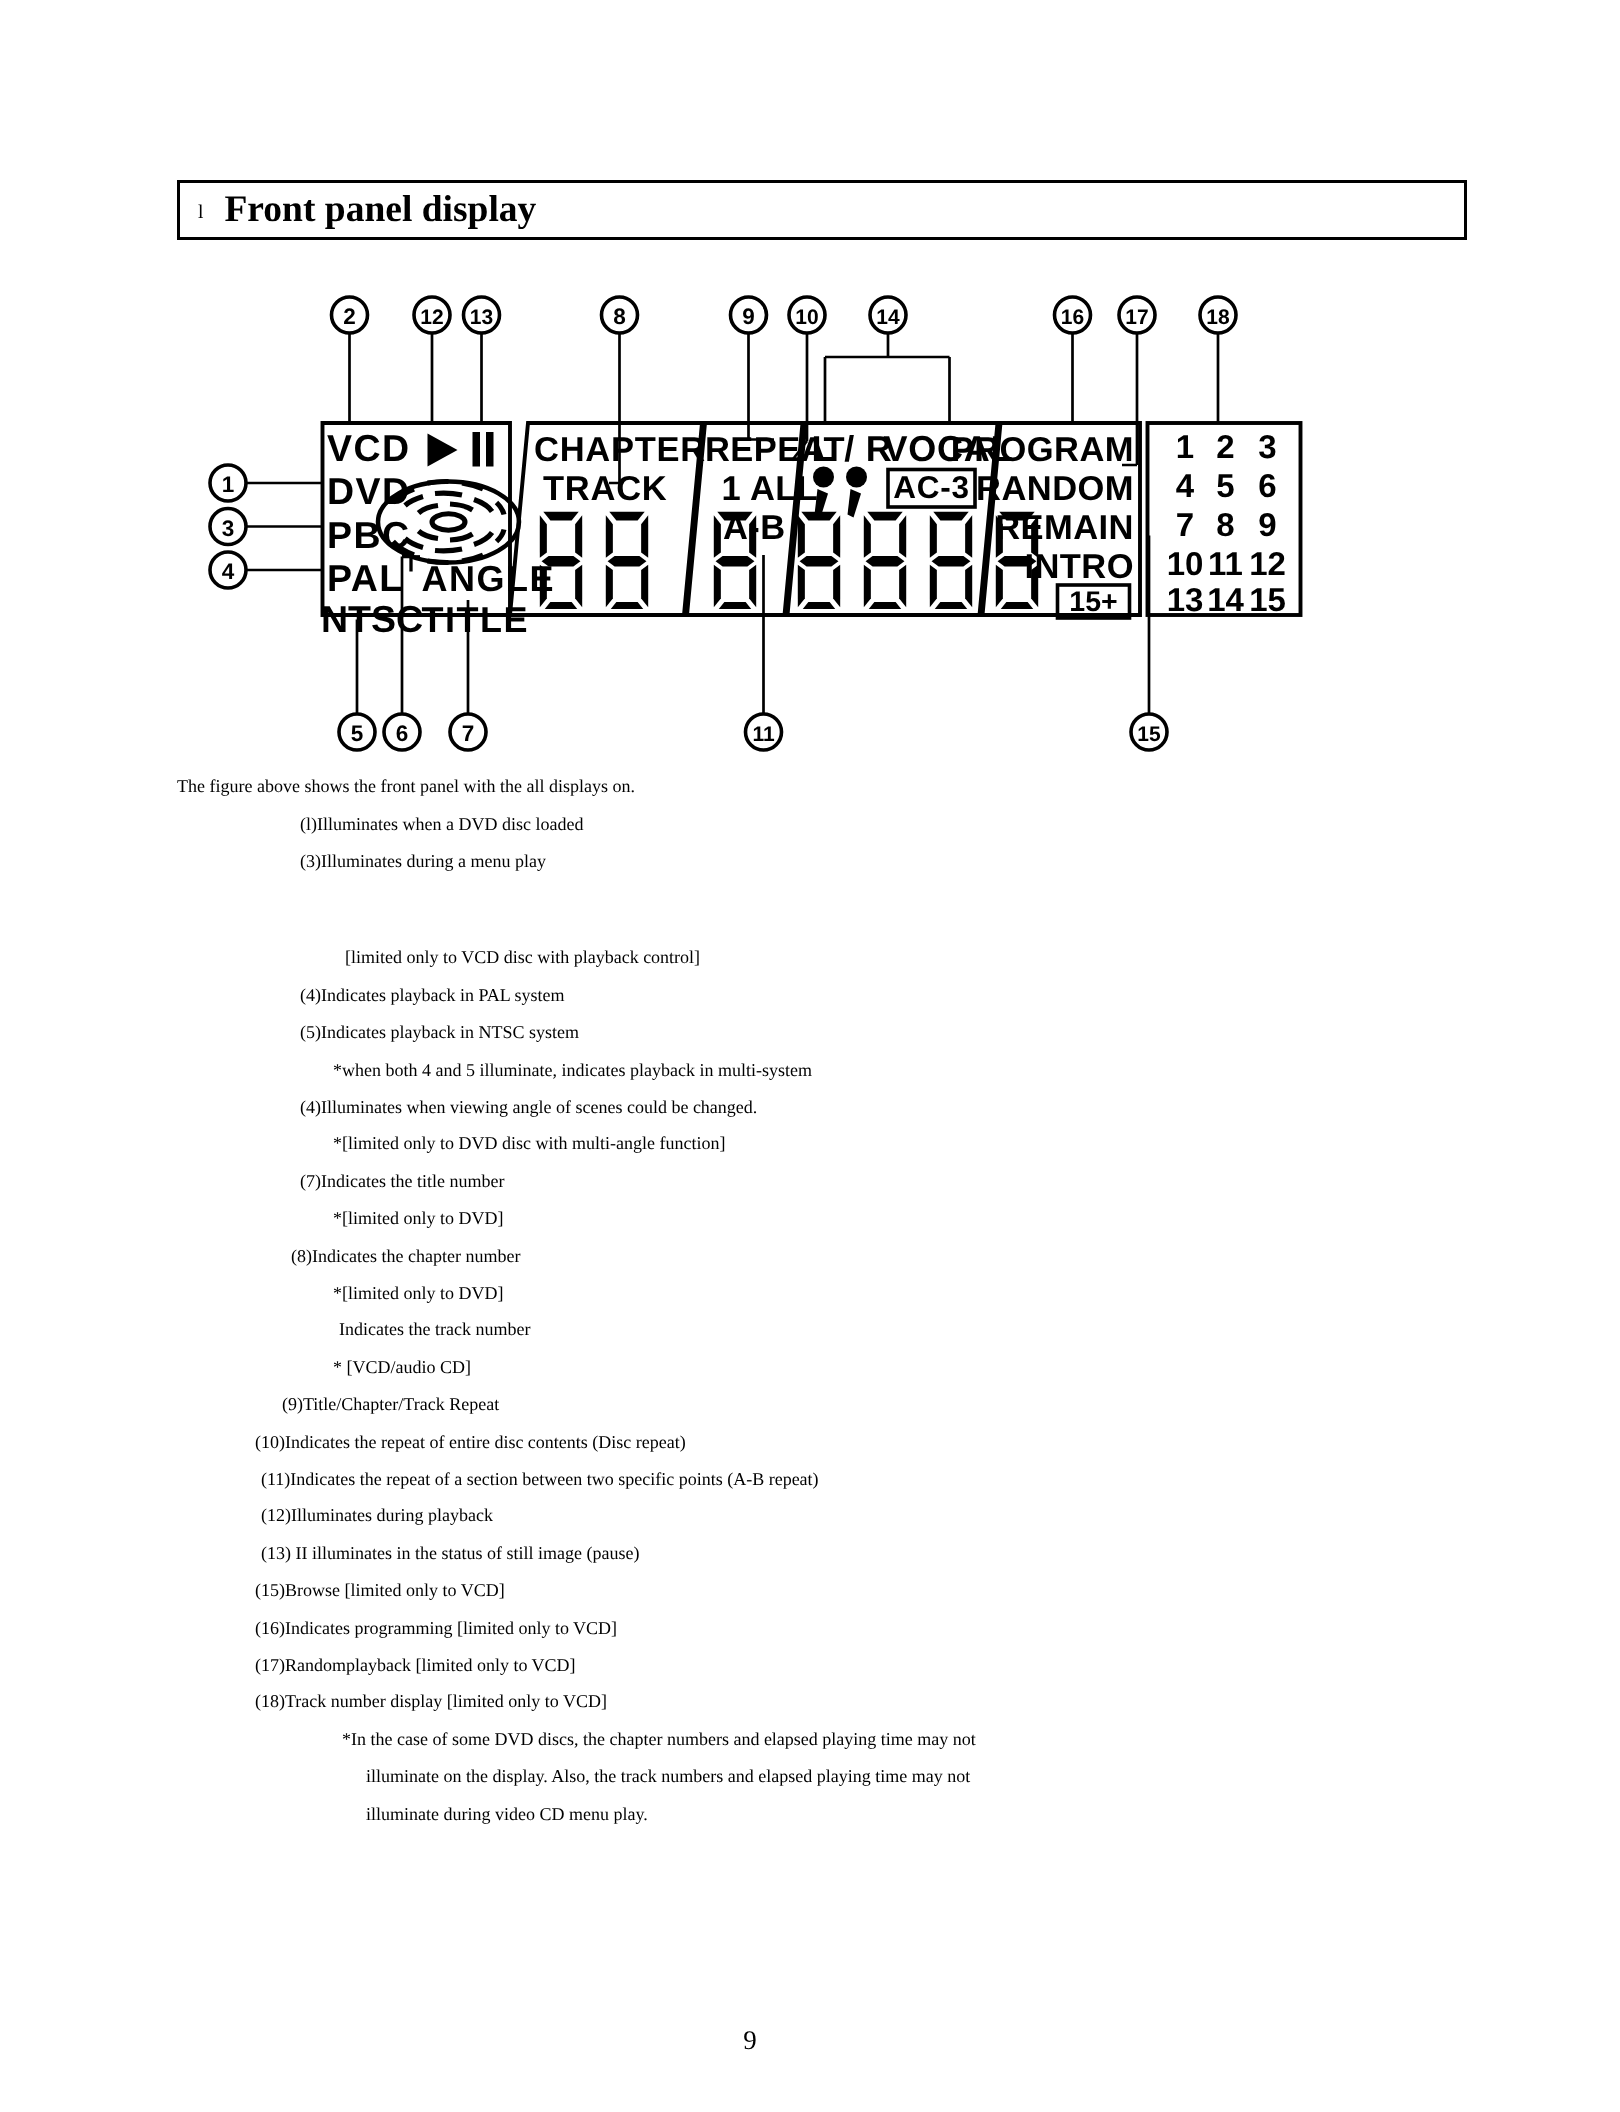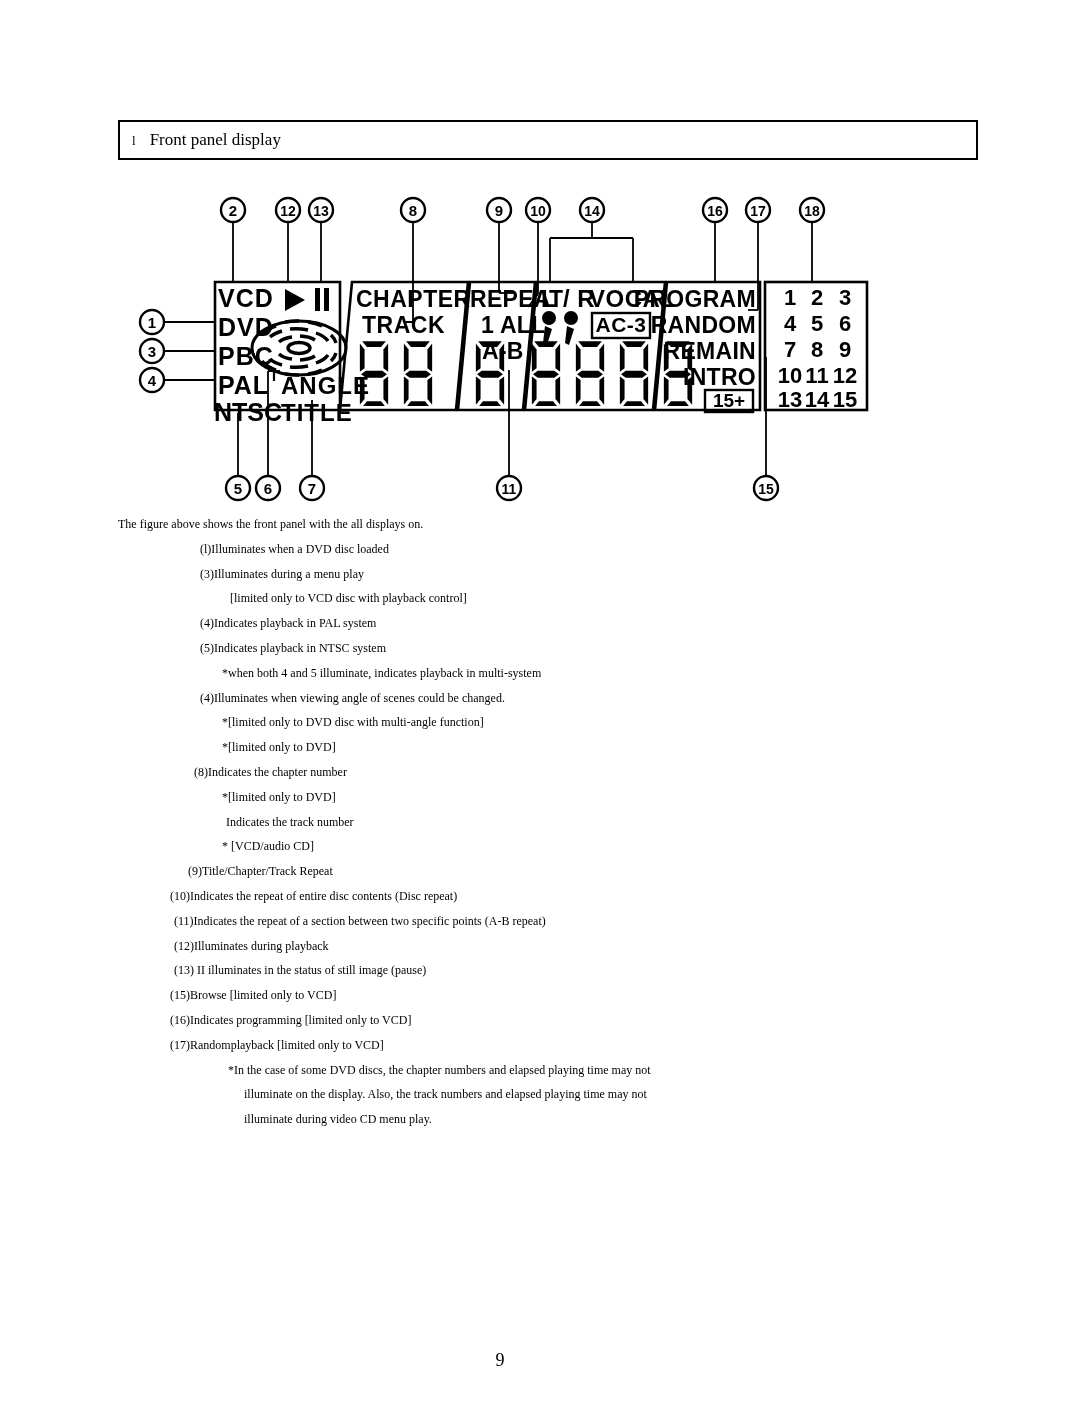--- a/index.html
+++ b/index.html
@@ -29,22 +29,22 @@
     align-items: center;
   }
   #title-bullet {
     font-size: 13px;
     line-height: 1;
     margin-left: 12px;
     margin-right: 14px;
     font-family: "Liberation Serif", serif;
   }
   #title-text {
-    font-size: 17px;
-    font-weight: normal;
+    font-size: 25px;
+    font-weight: bold;
     letter-spacing: 0px;
   }
 
   
   #figure {
     position: absolute;
     left: 0px;
     top: 185px;
     width: 1080px;
     height: 330px;
@@ -353,37 +353,39 @@
       </g>
 
     </g>
   </svg>
 </div>
 
 <div id="body-copy">
     <div class="ln" style="padding-left: 0px;">The figure above shows the front panel with the all displays on.</div>
     <div class="ln" style="padding-left: 82px;">(l)Illuminates when a DVD disc loaded</div>
     <div class="ln" style="padding-left: 82px;">(3)Illuminates during a menu play</div>
-    <div class="ln" style="padding-left: 112px;">[limited only to VCD disc with playback control]</div>
+    <div class="ln" style="padding-left: 112px; margin-top: 40px;">[limited only to VCD disc with playback control]</div>
     <div class="ln" style="padding-left: 82px;">(4)Indicates playback in PAL system</div>
     <div class="ln" style="padding-left: 82px;">(5)Indicates playback in NTSC system</div>
     <div class="ln" style="padding-left: 104px;">*when both 4 and 5 illuminate, indicates playback in multi-system</div>
     <div class="ln" style="padding-left: 82px;">(4)Illuminates when viewing angle of scenes could be changed.</div>
     <div class="ln" style="padding-left: 104px;">*[limited only to DVD disc with multi-angle function]</div>
+    <div class="ln" style="padding-left: 82px;">(7)Indicates the title number</div>
     <div class="ln" style="padding-left: 104px;">*[limited only to DVD]</div>
     <div class="ln" style="padding-left: 76px;">(8)Indicates the chapter number</div>
     <div class="ln" style="padding-left: 104px;">*[limited only to DVD]</div>
     <div class="ln" style="padding-left: 108px;">Indicates the track number</div>
     <div class="ln" style="padding-left: 104px;">* [VCD/audio CD]</div>
     <div class="ln" style="padding-left: 70px;">(9)Title/Chapter/Track Repeat</div>
     <div class="ln" style="padding-left: 52px;">(10)Indicates the repeat of entire disc contents (Disc repeat)</div>
     <div class="ln" style="padding-left: 56px;">(11)Indicates the repeat of a section between two specific points (A-B repeat)</div>
     <div class="ln" style="padding-left: 56px;">(12)Illuminates during playback</div>
     <div class="ln" style="padding-left: 56px;">(13) II illuminates in the status of still image (pause)</div>
     <div class="ln" style="padding-left: 52px;">(15)Browse [limited only to VCD]</div>
     <div class="ln" style="padding-left: 52px;">(16)Indicates programming [limited only to VCD]</div>
     <div class="ln" style="padding-left: 52px;">(17)Randomplayback [limited only to VCD]</div>
+    <div class="ln" style="padding-left: 52px;">(18)Track number display [limited only to VCD]</div>
     <div class="ln" style="padding-left: 110px;">*In the case of some DVD discs, the chapter numbers and elapsed playing time may not</div>
     <div class="ln" style="padding-left: 126px;">illuminate on the display. Also, the track numbers and elapsed playing time may not</div>
     <div class="ln" style="padding-left: 126px;">illuminate during video CD menu play.</div>
   </div>
 
 <div id="page-number">9</div>
 
 </body></html>

